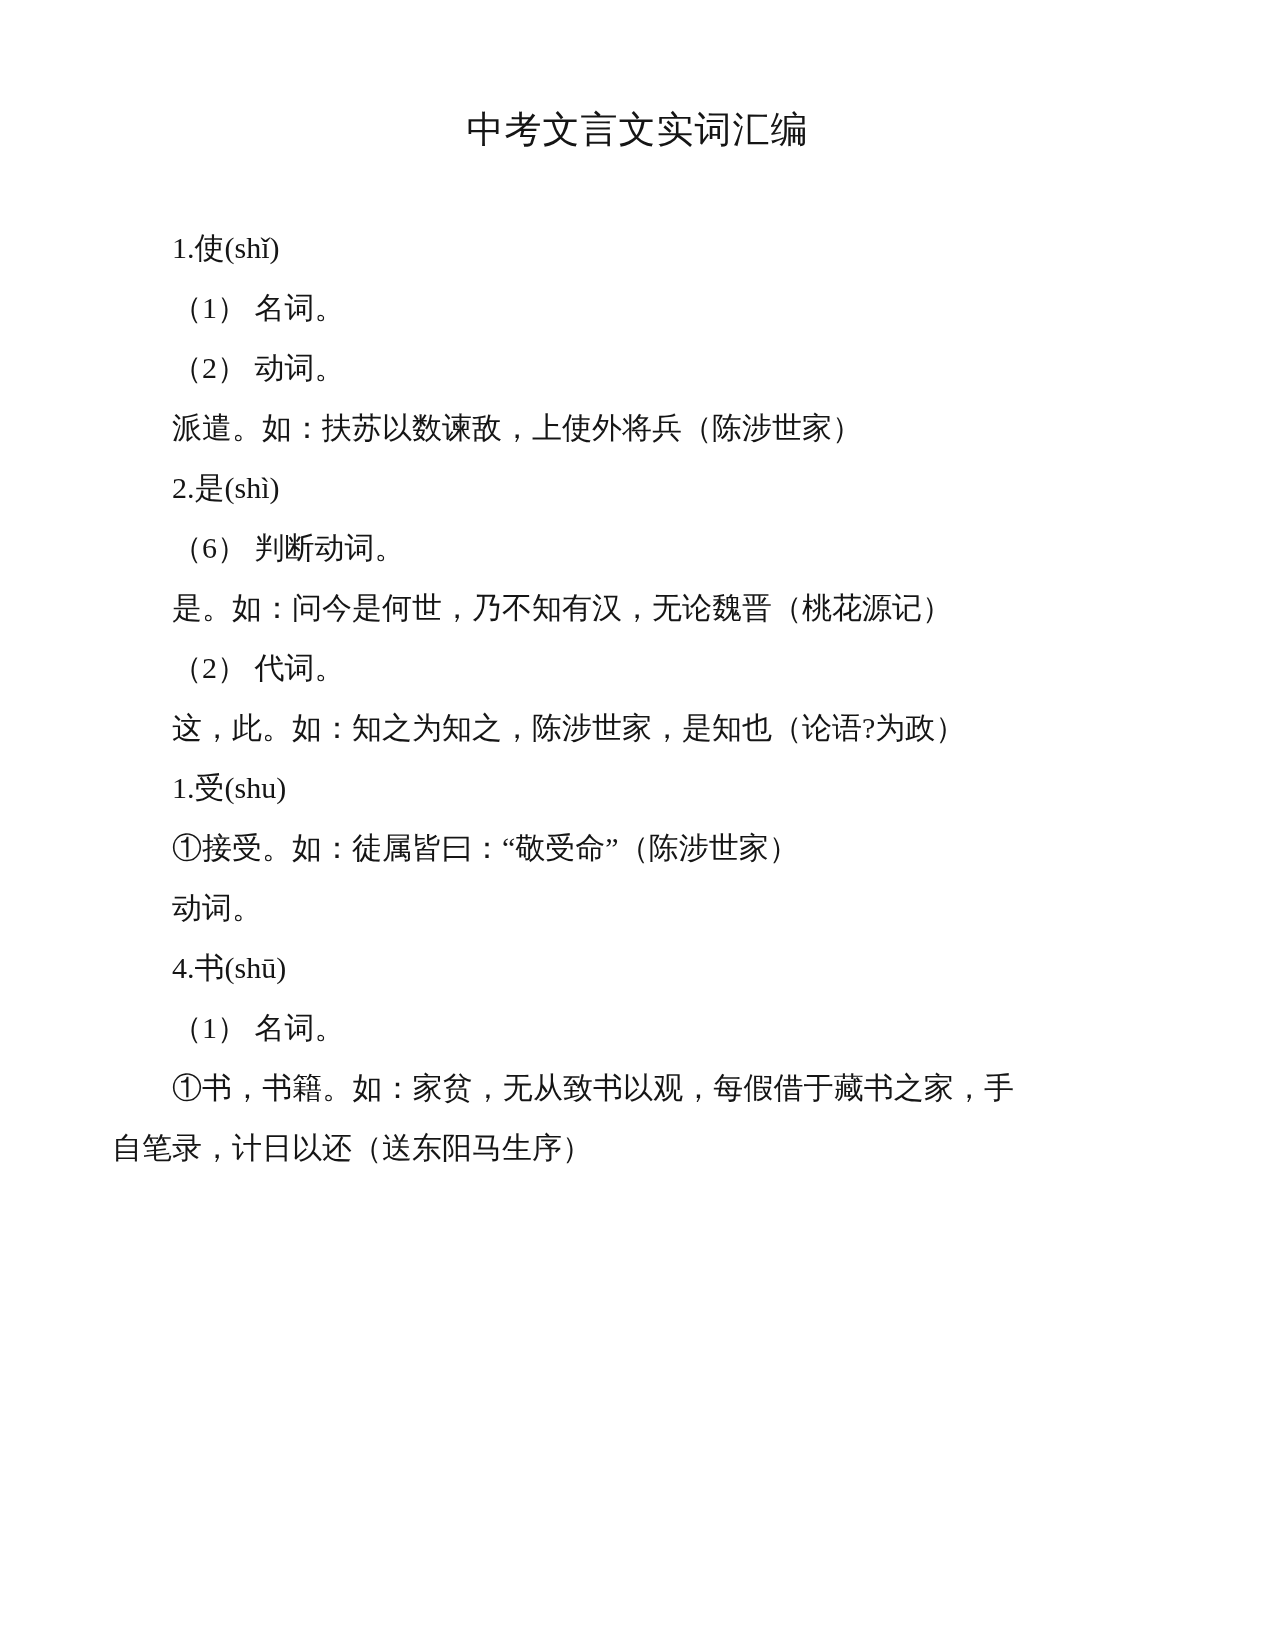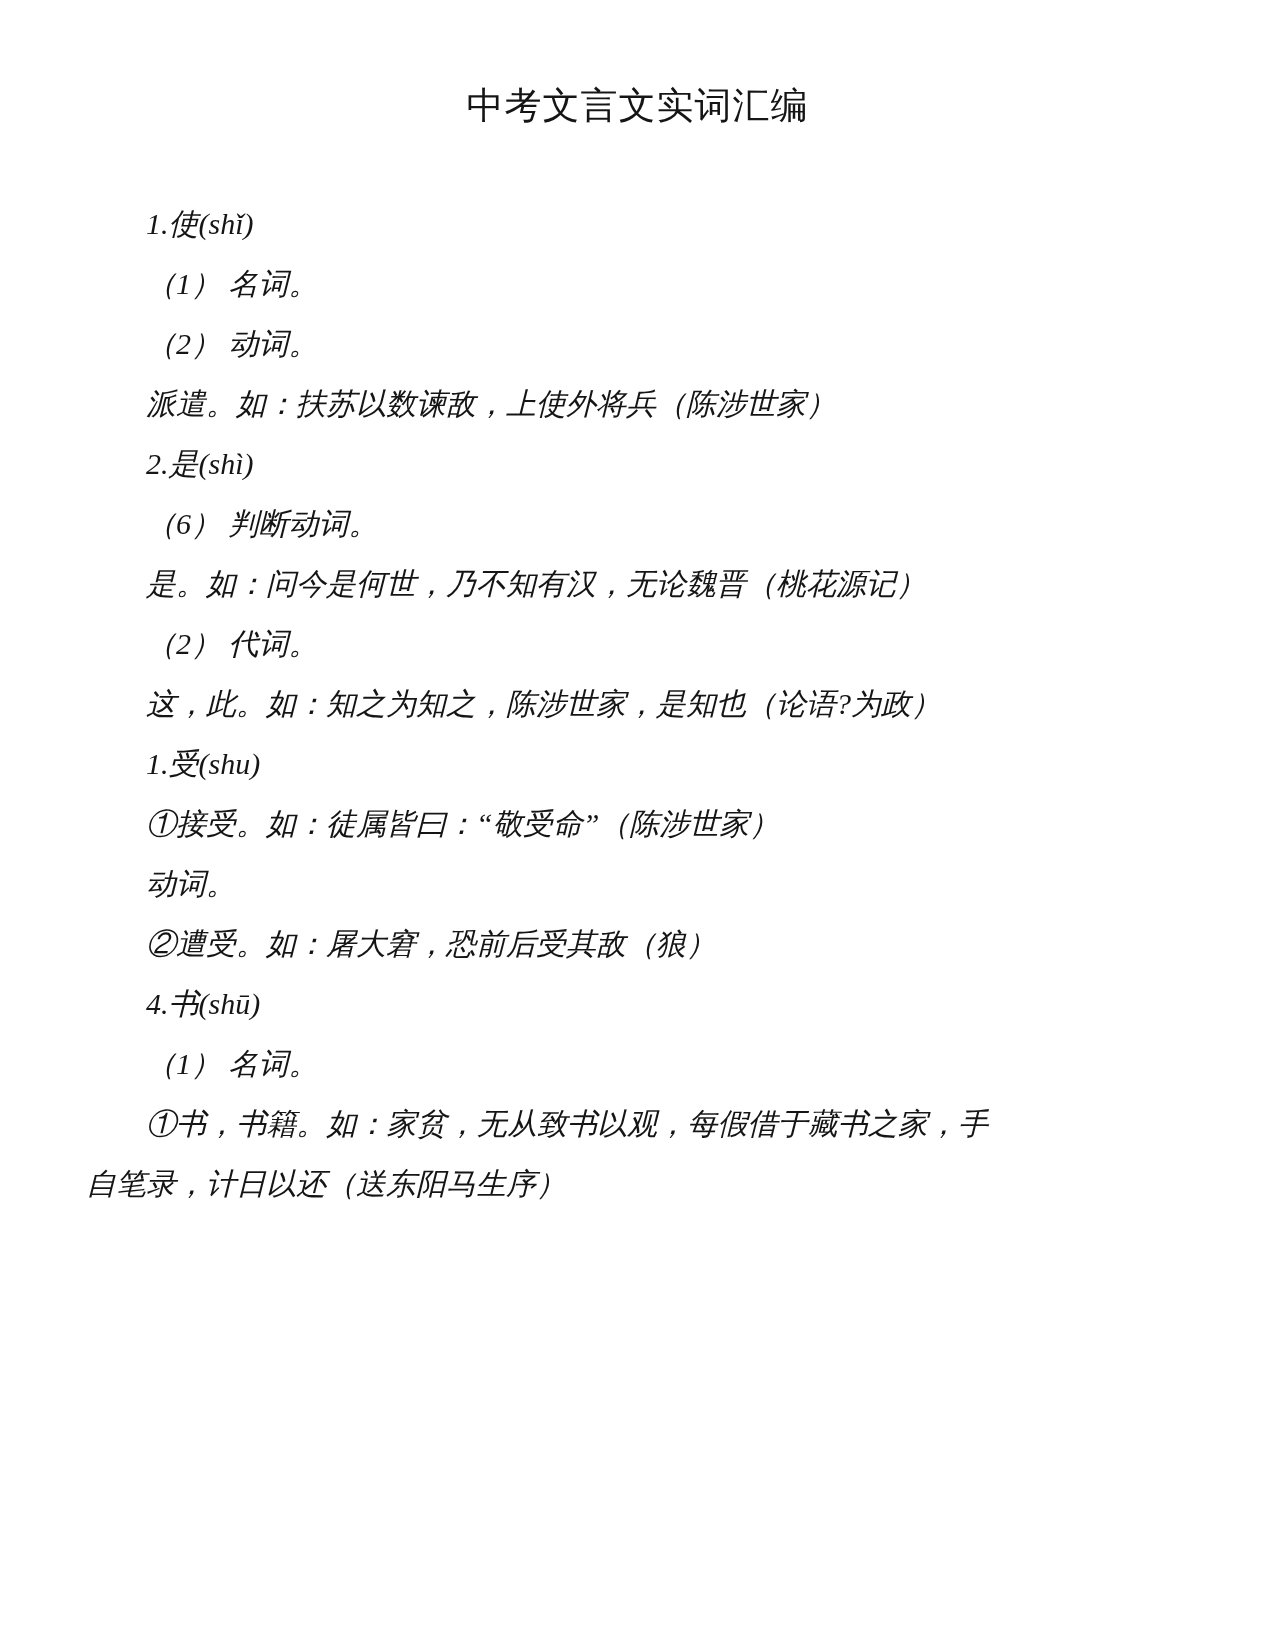--- a/index.html
+++ b/index.html
@@ -10,34 +10,33 @@
   .page {
     position: relative;
     width: 1275px;
     height: 1650px;
     background: #ffffff;
     overflow: hidden;
     color: #151515;
   }
   .doc-title {
     margin: 0;
-    padding-top: 82px;
+    padding-top: 106px;
     text-align: center;
     font-family: "Liberation Sans", "DejaVu Sans", sans-serif;
     font-weight: 500;
     font-size: 37px;
     line-height: 48px;
     color: #151515;
     letter-spacing: 1px;
   }
   .doc-body {
     margin-top: 64px;
-    margin-left: 86px;
+    margin-left: 112px;
     width: 902px;
-    font-style: italic;
   }
   .para {
     margin: 0;
     font-family: "Liberation Serif", "DejaVu Serif", serif;
     font-size: 30px;
     line-height: 60px;
     color: #151515;
     text-indent: 2em;
     text-align: justify;
   }
@@ -54,18 +53,17 @@
     <p class="para">（2） 动词。</p>
     <p class="para">派遣。如：扶苏以数谏敌，上使外将兵（陈涉世家）</p>
     <p class="para">2.是(shì)</p>
     <p class="para">（6） 判断动词。</p>
     <p class="para">是。如：问今是何世，乃不知有汉，无论魏晋（桃花源记）</p>
     <p class="para">（2） 代词。</p>
     <p class="para">这，此。如：知之为知之，陈涉世家，是知也（论语?为政）</p>
     <p class="para">1.受(shu)</p>
     <p class="para">①接受。如：徒属皆曰：“敬受命”（陈涉世家）</p>
     <p class="para">动词。</p>
-    <p class="para">②遭受。如：屠大窘，恐前后受其敌（狼）</p>
     <p class="para">4.书(shū)</p>
     <p class="para">（1） 名词。</p>
     <p class="para">①书，书籍。如：家贫，无从致书以观，每假借于藏书之家，手自笔录，计日以还（送东阳马生序）</p>
   </div>
 </div>
 
 </body></html>

